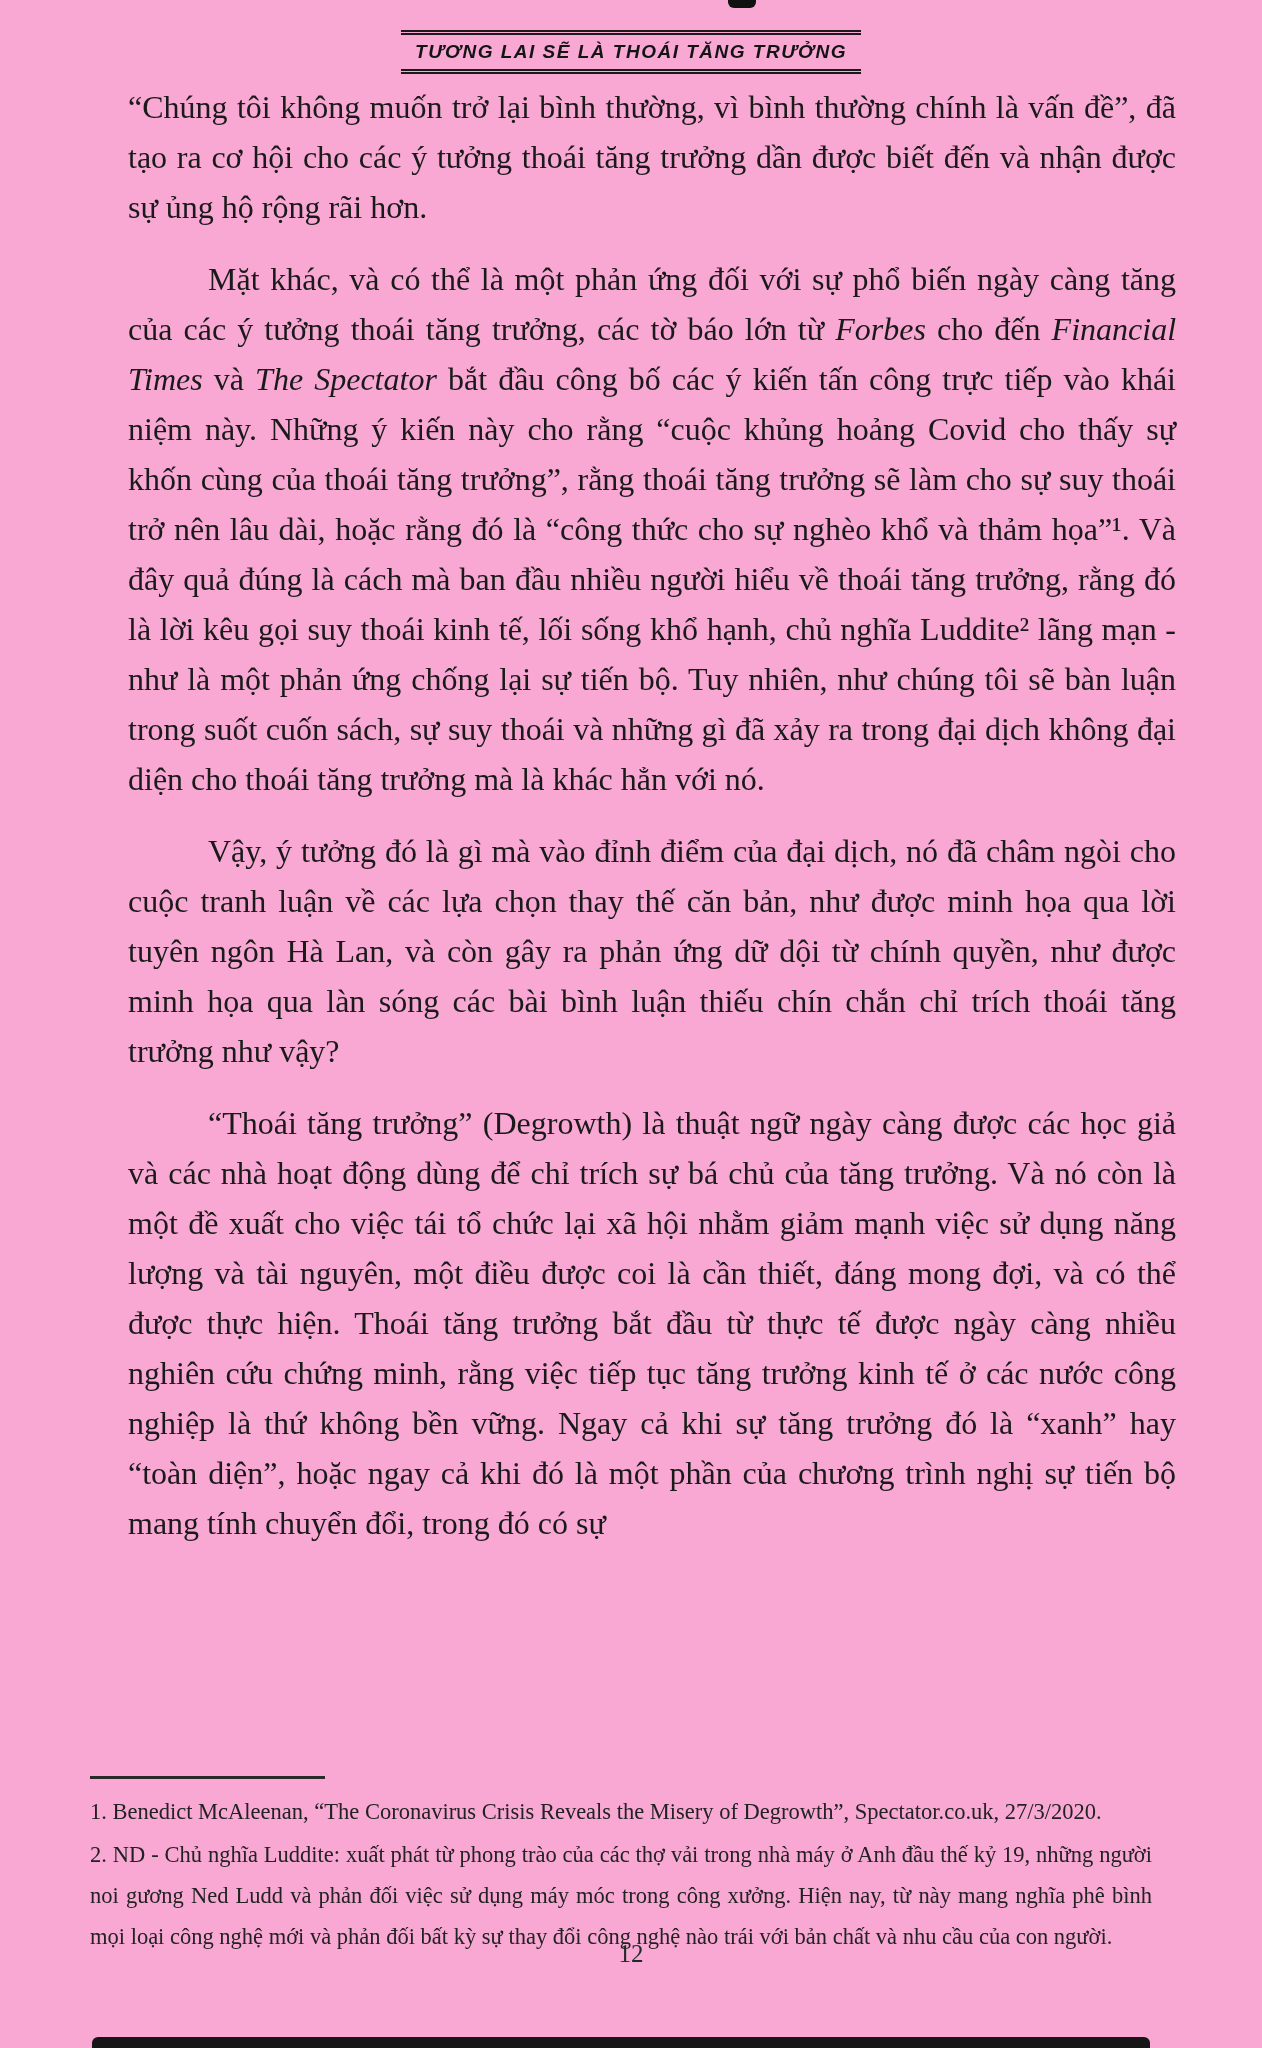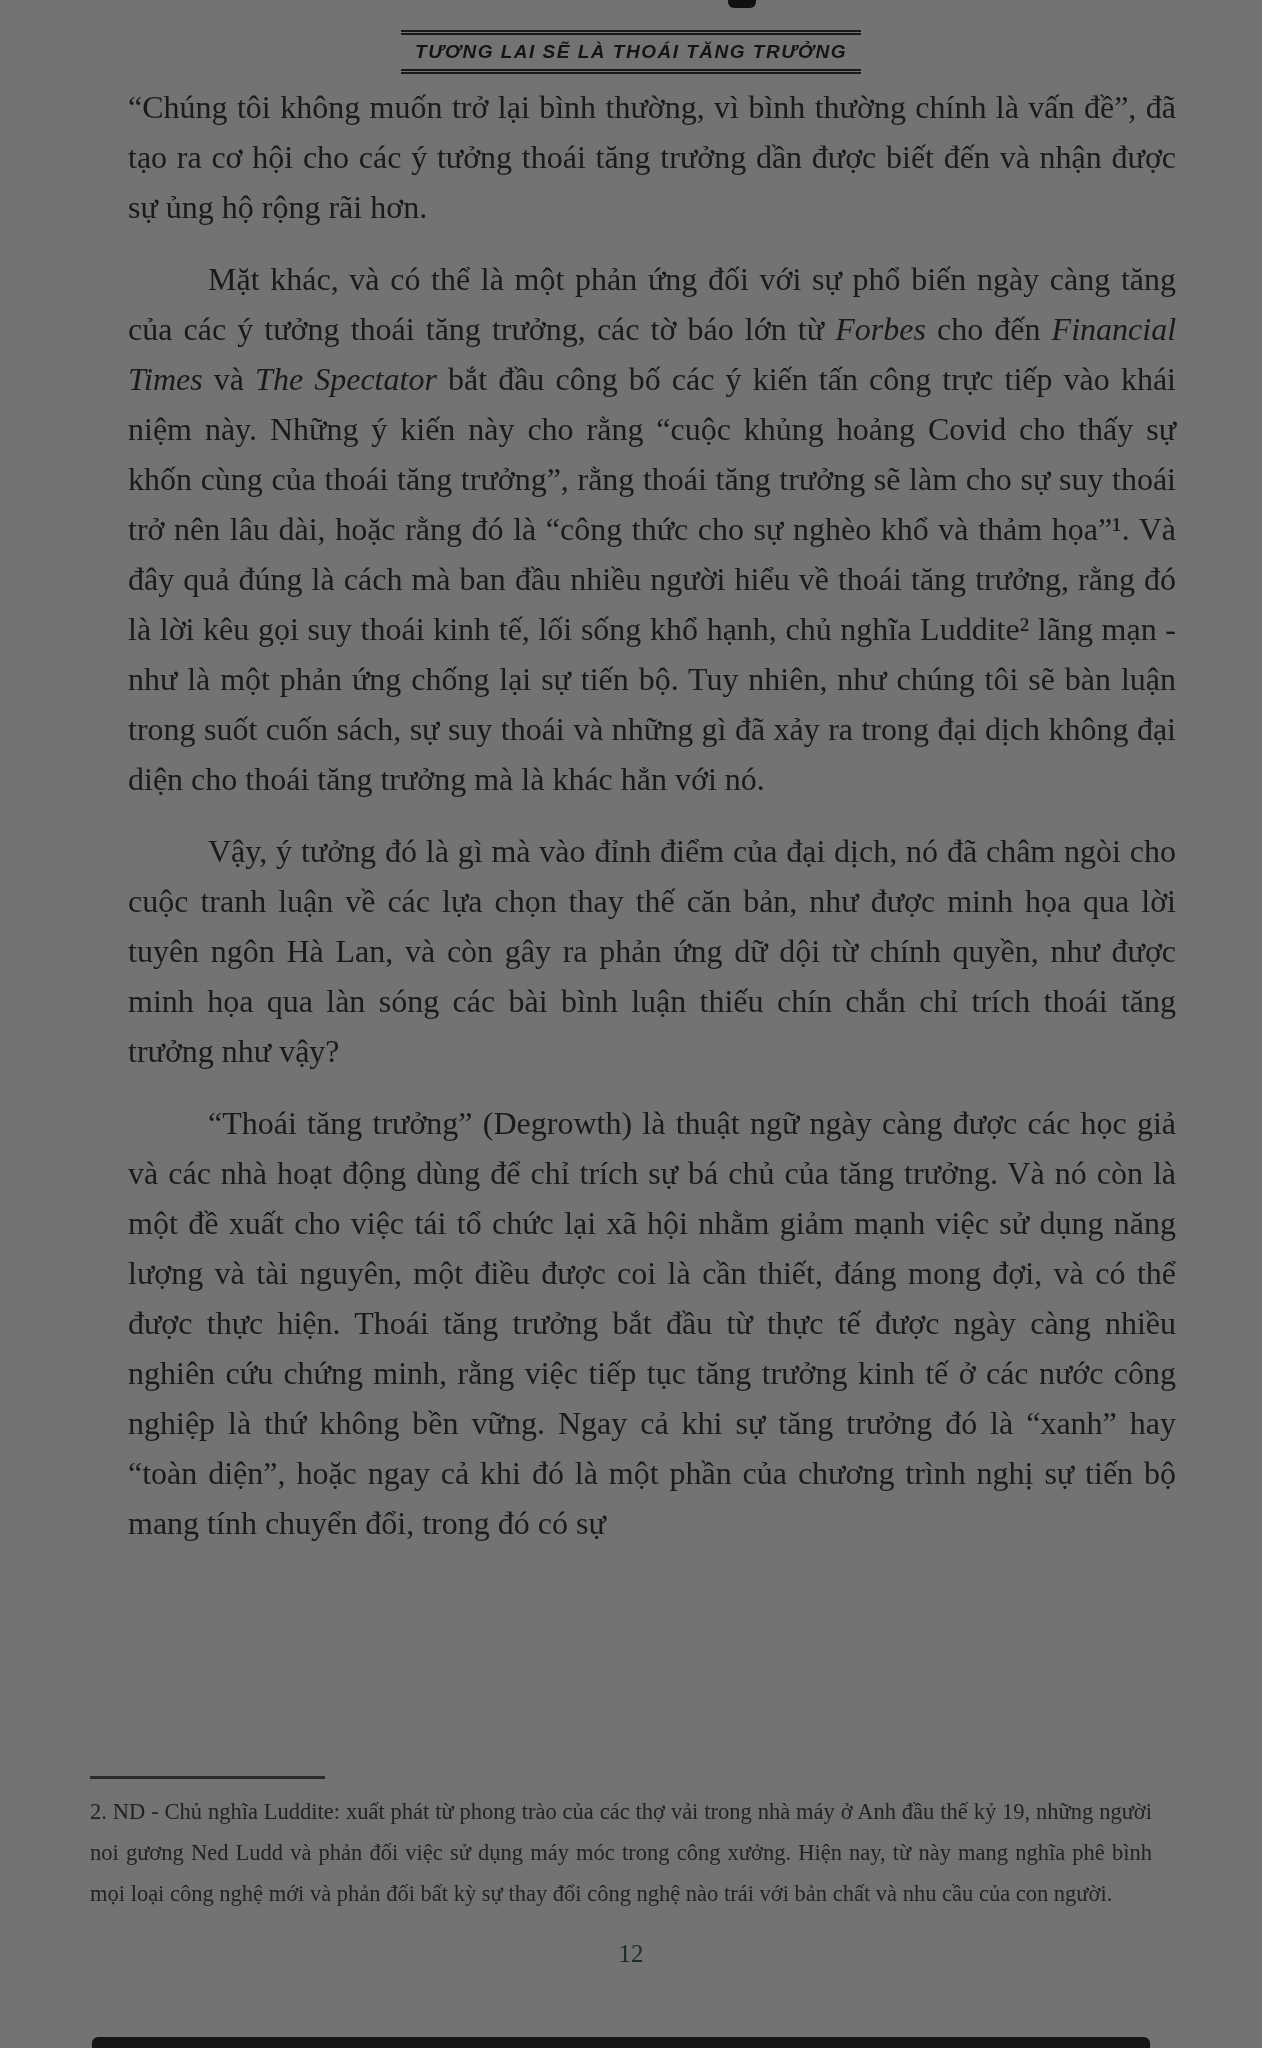--- a/index.html
+++ b/index.html
@@ -4,21 +4,21 @@
 <style>
   html, body {
     margin: 0;
     padding: 0;
     background: #e8e8e8;
   }
   .page {
     position: relative;
     width: 1262px;
     height: 2048px;
-    background: #737373;
+    background: #f9a8d4;
     overflow: hidden;
     color: #1a1a1a;
     font-family: "Liberation Serif", "DejaVu Serif", serif;
     margin: 0 auto;
   }
   .scan-spot {
     position: absolute;
     left: 728px;
     top: 0;
     width: 28px;
@@ -115,20 +115,21 @@
   <main class="body-text">
       <p><span>“Chúng tôi không muốn trở lại bình thường, vì bình thường chính là vấn đề”, đã tạo ra cơ hội cho các ý tưởng thoái tăng trưởng dần được biết đến và nhận được sự ủng hộ rộng rãi hơn.</span></p>
       <p class="indent"><span>Mặt khác, và có thể là một phản ứng đối với sự phổ biến ngày càng tăng của các ý tưởng thoái tăng trưởng, các tờ báo lớn từ </span><em>Forbes</em><span> cho đến </span><em>Financial Times</em><span> và </span><em>The Spectator</em><span> bắt đầu công bố các ý kiến tấn công trực tiếp vào khái niệm này. Những ý kiến này cho rằng “cuộc khủng hoảng Covid cho thấy sự khốn cùng của thoái tăng trưởng”, rằng thoái tăng trưởng sẽ làm cho sự suy thoái trở nên lâu dài, hoặc rằng đó là “công thức cho sự nghèo khổ và thảm họa”¹. Và đây quả đúng là cách mà ban đầu nhiều người hiểu về thoái tăng trưởng, rằng đó là lời kêu gọi suy thoái kinh tế, lối sống khổ hạnh, chủ nghĩa Luddite² lãng mạn - như là một phản ứng chống lại sự tiến bộ. Tuy nhiên, như chúng tôi sẽ bàn luận trong suốt cuốn sách, sự suy thoái và những gì đã xảy ra trong đại dịch không đại diện cho thoái tăng trưởng mà là khác hẳn với nó.</span></p>
       <p class="indent"><span>Vậy, ý tưởng đó là gì mà vào đỉnh điểm của đại dịch, nó đã châm ngòi cho cuộc tranh luận về các lựa chọn thay thế căn bản, như được minh họa qua lời tuyên ngôn Hà Lan, và còn gây ra phản ứng dữ dội từ chính quyền, như được minh họa qua làn sóng các bài bình luận thiếu chín chắn chỉ trích thoái tăng trưởng như vậy?</span></p>
       <p class="indent"><span>“Thoái tăng trưởng” (Degrowth) là thuật ngữ ngày càng được các học giả và các nhà hoạt động dùng để chỉ trích sự bá chủ của tăng trưởng. Và nó còn là một đề xuất cho việc tái tổ chức lại xã hội nhằm giảm mạnh việc sử dụng năng lượng và tài nguyên, một điều được coi là cần thiết, đáng mong đợi, và có thể được thực hiện. Thoái tăng trưởng bắt đầu từ thực tế được ngày càng nhiều nghiên cứu chứng minh, rằng việc tiếp tục tăng trưởng kinh tế ở các nước công nghiệp là thứ không bền vững. Ngay cả khi sự tăng trưởng đó là “xanh” hay “toàn diện”, hoặc ngay cả khi đó là một phần của chương trình nghị sự tiến bộ mang tính chuyển đổi, trong đó có sự</span></p>
     </main>
 
   <section class="footnotes">
     <div class="fn-rule"></div>
     <div>
+        <p>1. Benedict McAleenan, “The Coronavirus Crisis Reveals the Misery of Degrowth”, Spectator.co.uk, 27/3/2020.</p>
         <p>2. ND - Chủ nghĩa Luddite: xuất phát từ phong trào của các thợ vải trong nhà máy ở Anh đầu thế kỷ 19, những người noi gương Ned Ludd và phản đối việc sử dụng máy móc trong công xưởng. Hiện nay, từ này mang nghĩa phê bình mọi loại công nghệ mới và phản đối bất kỳ sự thay đổi công nghệ nào trái với bản chất và nhu cầu của con người.</p>
       </div>
   </section>
 
   <div class="page-number">12</div>
 
   <div class="scan-edge"></div>
 
 </div>
 

